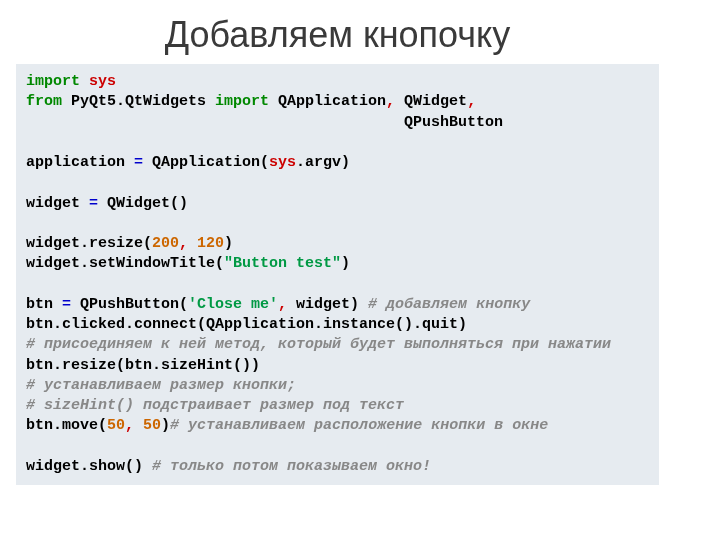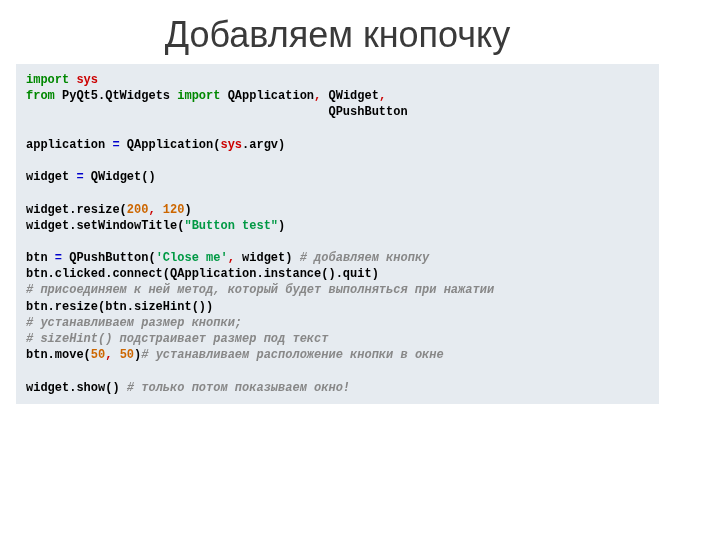--- a/index.html
+++ b/index.html
@@ -3,21 +3,21 @@
 <meta charset="utf-8">
 <style>
   html,body{margin:0;padding:0;width:720px;height:540px;background:#fff;font-family:Arial,Helvetica,sans-serif;}
   .slide{width:675px;height:540px;position:relative;box-sizing:border-box;}
   .title{font-size:36px;color:#3a3a3a;text-align:center;padding:14px 0 8px;font-weight:400;}
   .codeblock{
     background:#e6ebf0;
     margin:0 16px 3px 16px;
     padding:8px 4px 8px 10px;
     font-family:"Courier New",Courier,monospace;
-    font-size:12px;
+    font-size:15px;
     line-height:1.35;
     font-weight:bold;
     color:#000;
     white-space:pre;
     overflow:hidden;
   }
   .kw-imp{color:#008800;}       
   .kw-mod{color:#cc0000;}       
   .ident{color:#000;}
   .op{color:#0000cc;}           

